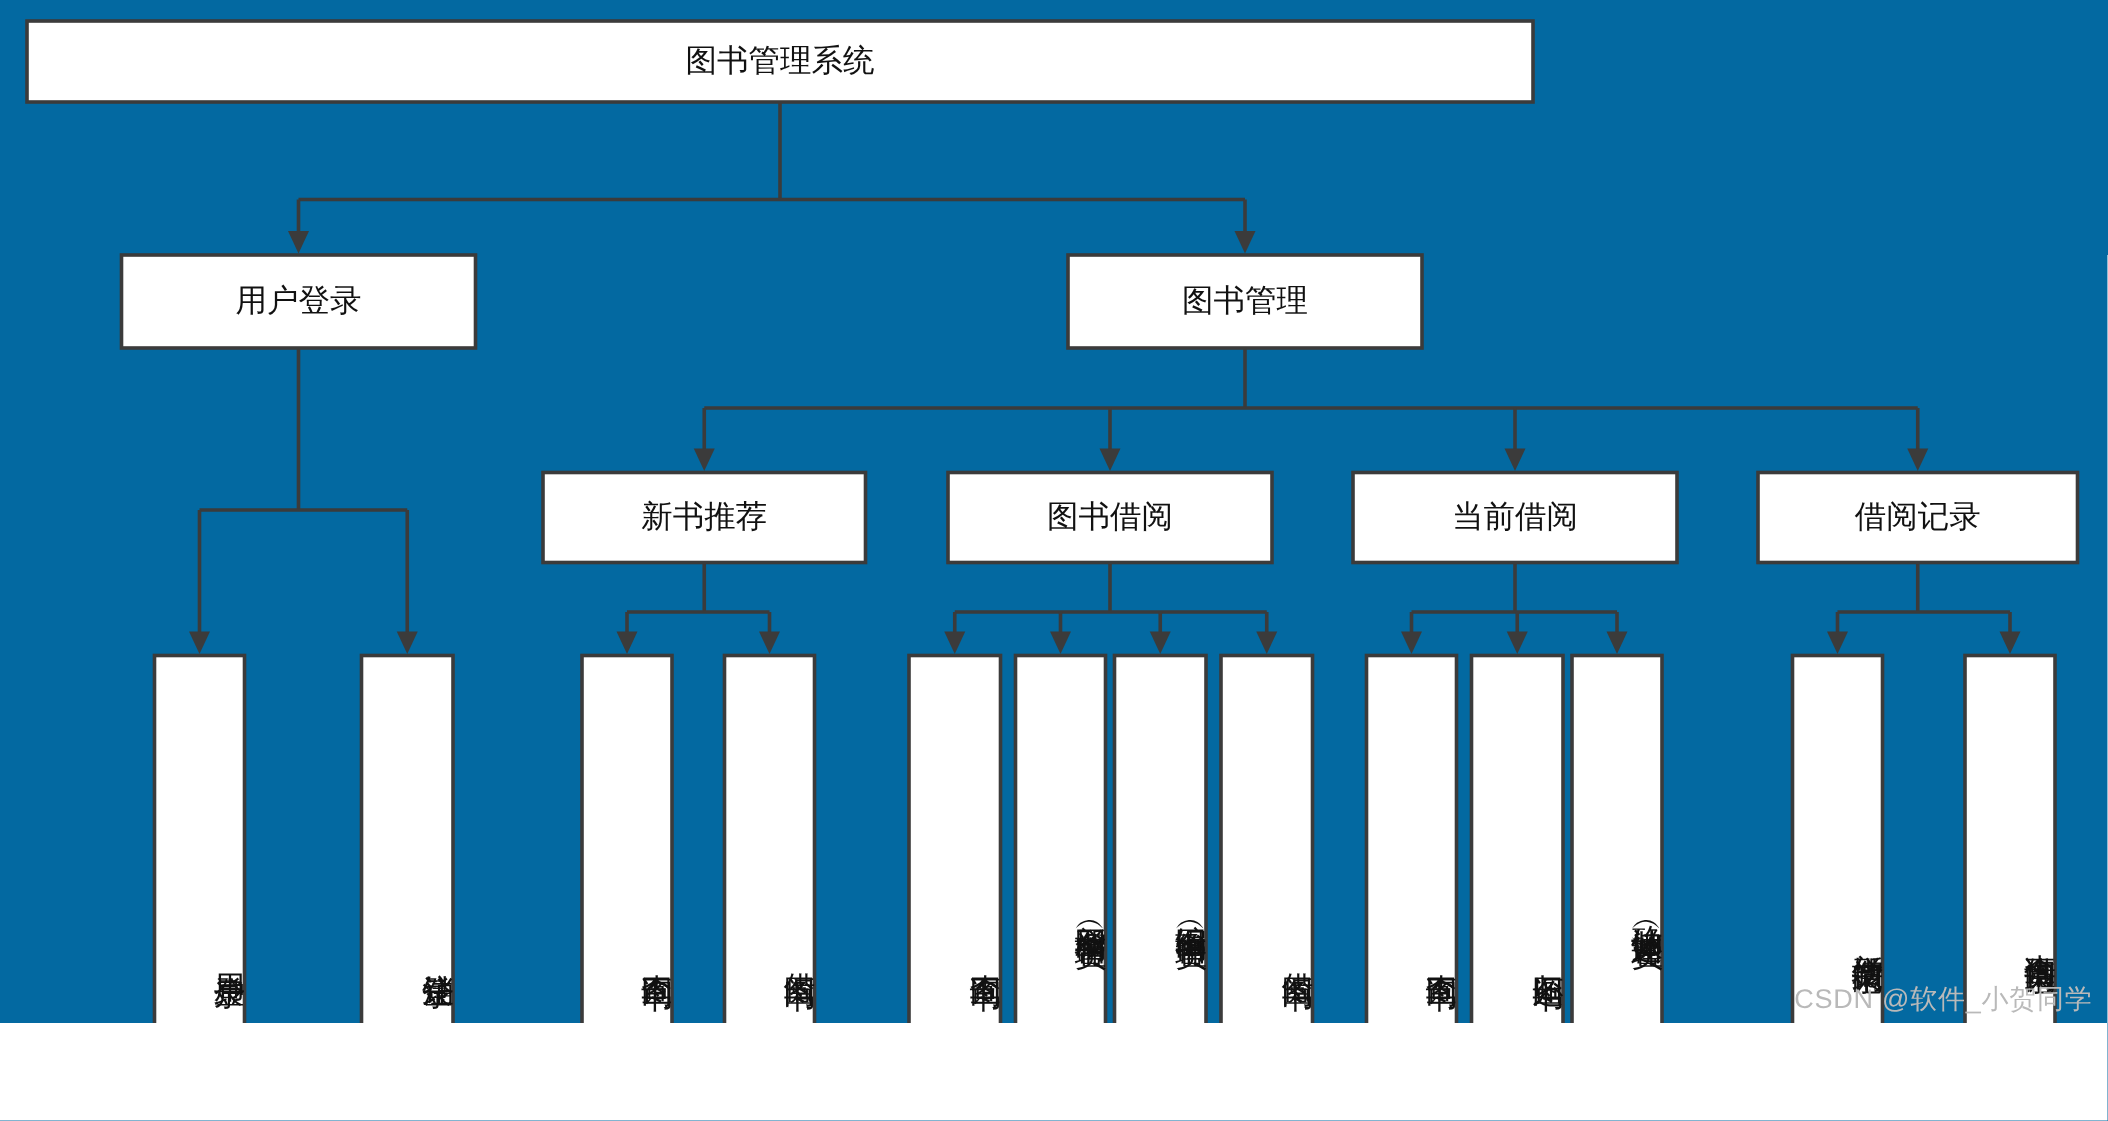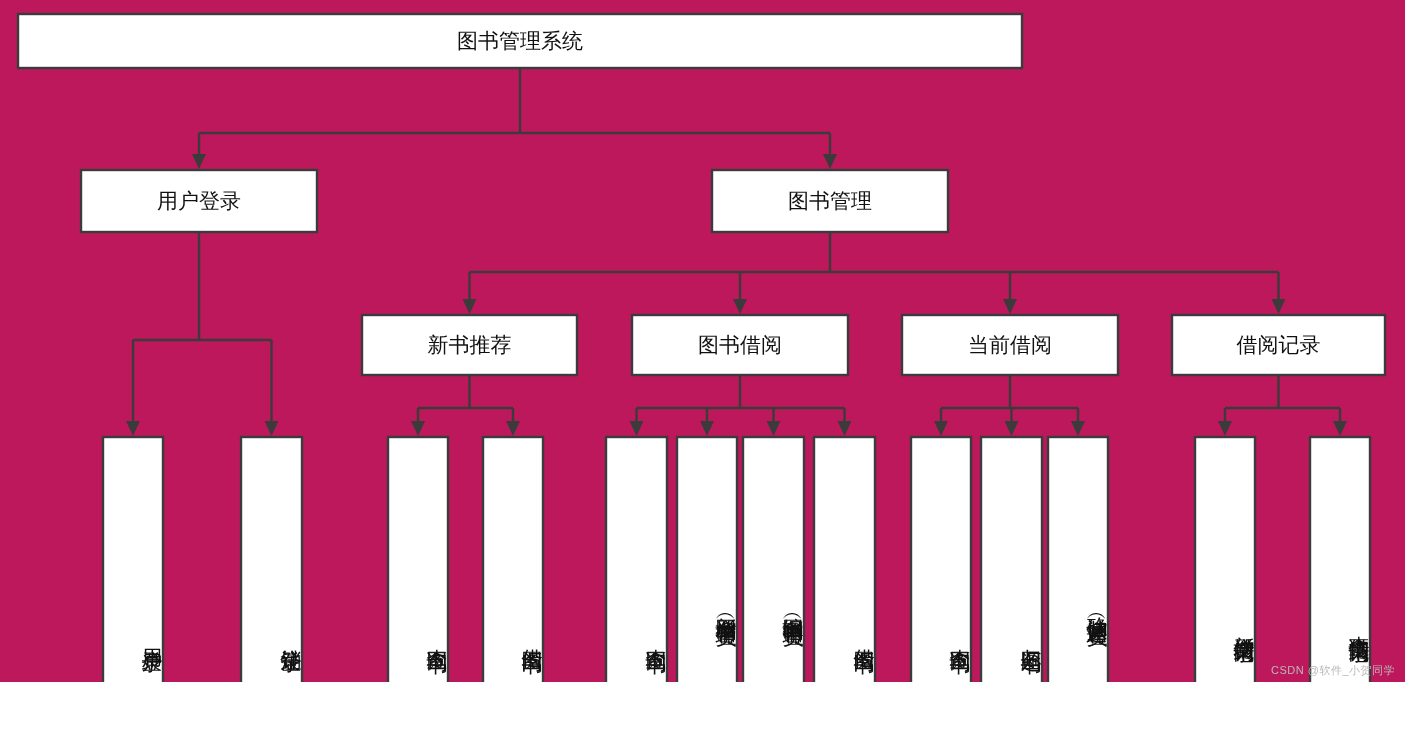--- a/index.html
+++ b/index.html
@@ -4,21 +4,21 @@
 <style>
   html, body {
     margin: 0;
     padding: 0;
     background: #ffffff;
   }
   #page {
     position: relative;
     width: 1405px;
     height: 682px;
-    background: #be185d;
+    background: #0369a1;
     overflow: hidden;
     font-family: "Liberation Sans", "DejaVu Sans", sans-serif;
   }
   svg#diagram {
     position: absolute;
     left: 0;
     top: 0;
     width: 1405px;
     height: 747px;
   }
@@ -59,21 +59,21 @@
     pointer-events: none;
     display: flex;
     align-items: flex-start;
     justify-content: center;
   }
   .watermark {
     position: absolute;
     right: 10px;
     bottom: 4px;
     font-family: "Liberation Sans", "DejaVu Sans", sans-serif;
-    font-size: 11px;
+    font-size: 18px;
     color: #b9b9b9;
     letter-spacing: 0.5px;
     white-space: nowrap;
   }
 </style>
 </head>
 <body>
 
 <div id="page">
 

